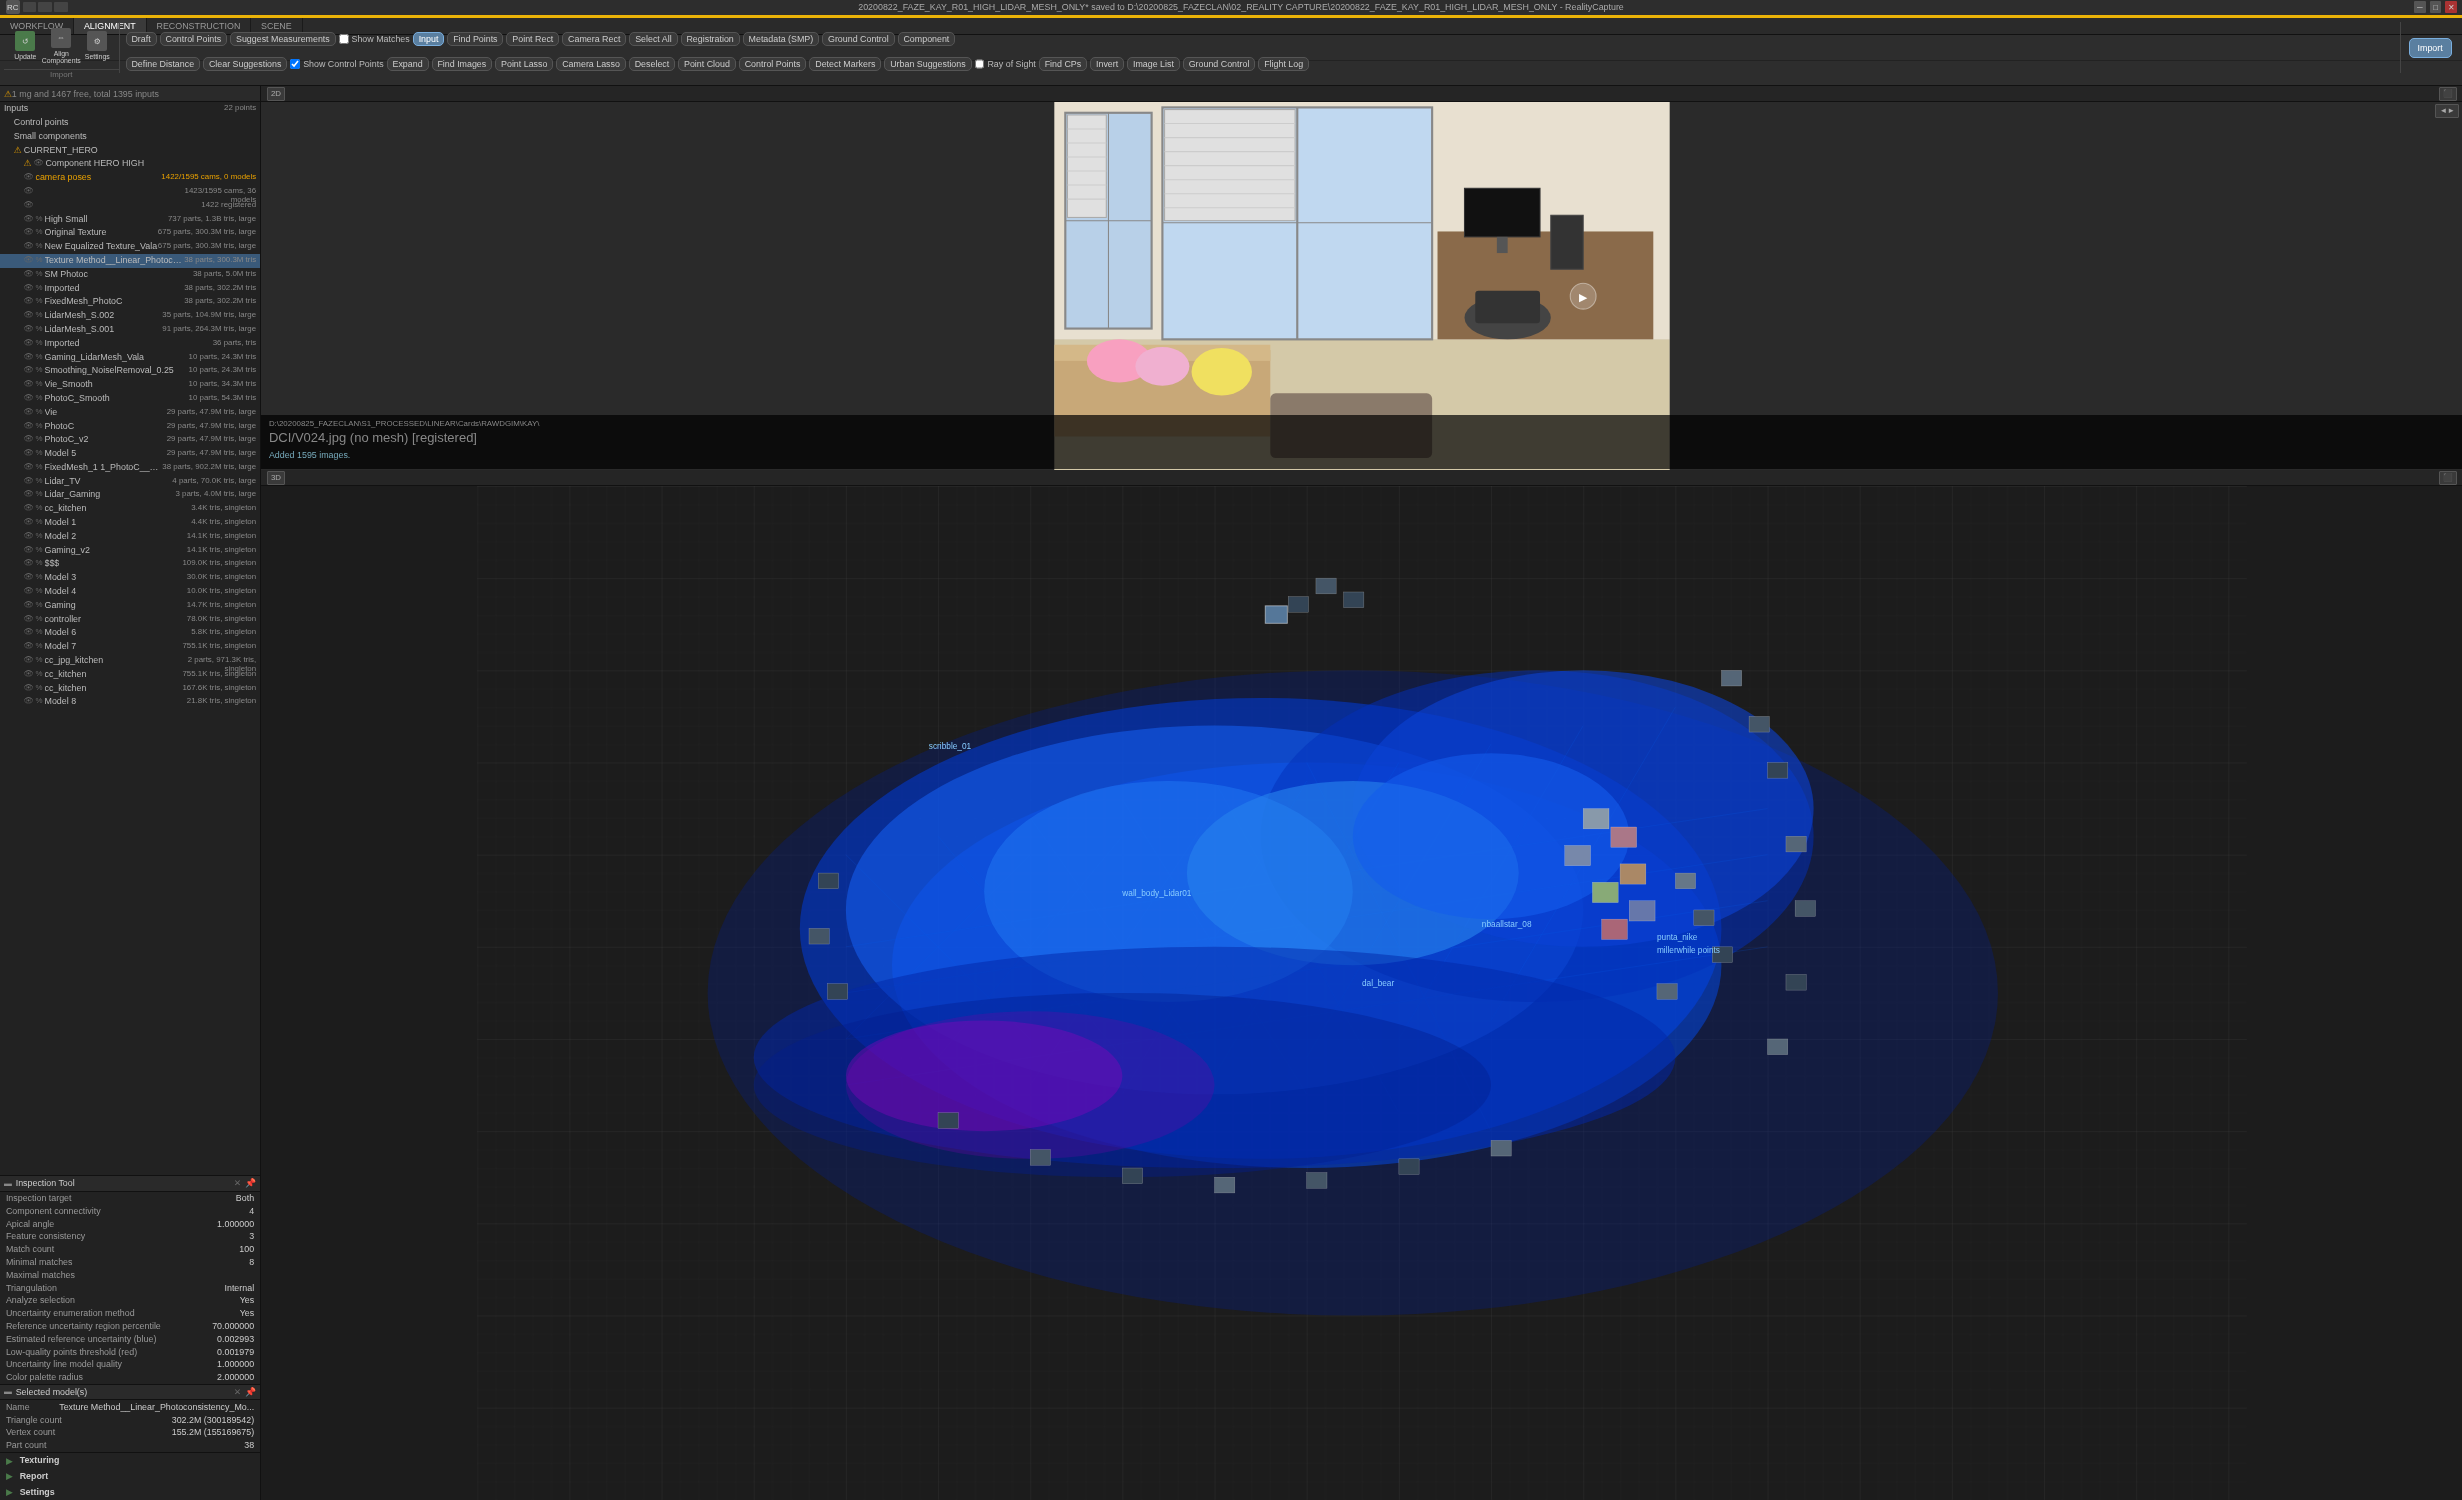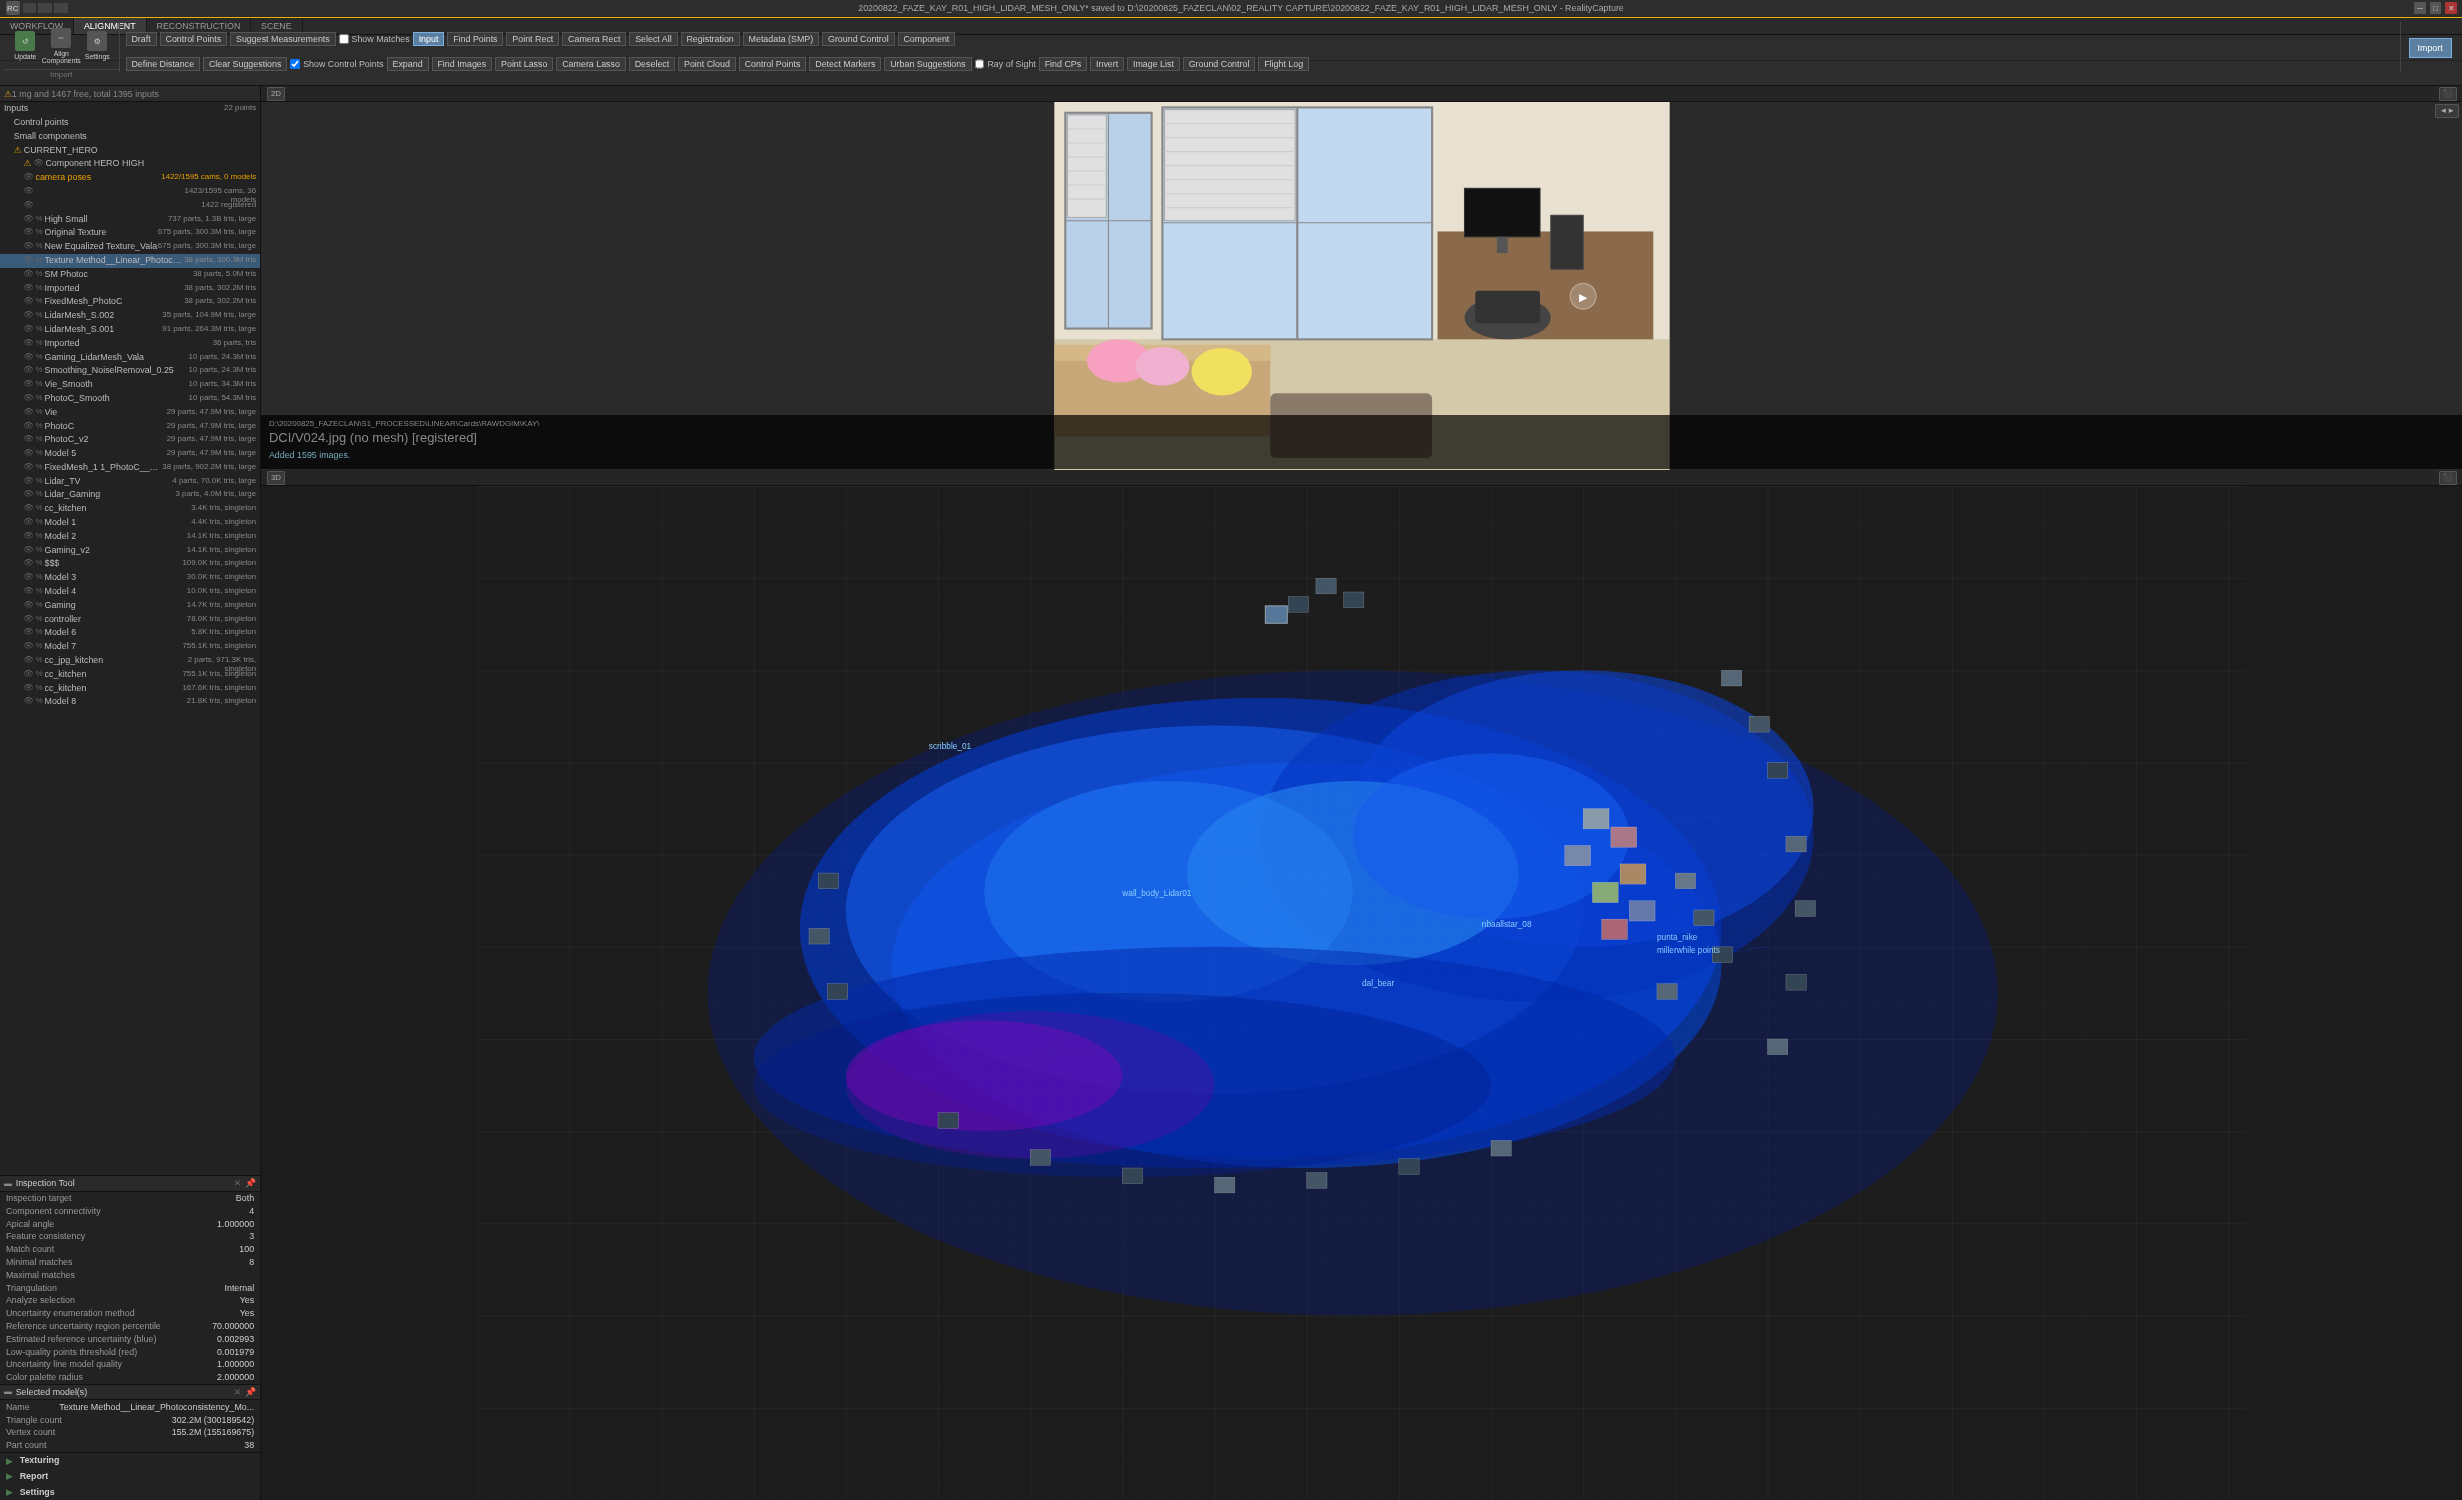--- a/index.html
+++ b/index.html
@@ -14,21 +14,21 @@
     }
 
     
     #titlebar {
       height: 17.7px;
       background: #2d2d2d;
       display: flex;
       align-items: center;
       justify-content: space-between;
       padding: 0 5.9px;
-      border-bottom: 1px solid #eab308;
+      border-bottom: 3px solid #eab308;
     }
     #titlebar .title {
       font-size: 8.9px;
       color: #aaa;
       flex: 1;
       text-align: center;
     }
     #titlebar .win-controls {
       display: flex;
       gap: 3.9px;
@@ -81,21 +81,21 @@
       gap: 2px;
       border-bottom: 1px solid #222;
     }
     .tb-btn {
       padding: 1px 4.9px;
       background: #3a3a3a;
       border: 1px solid #555;
       color: #ccc;
       font-size: 8.9px;
       cursor: pointer;
-      border-radius: 0;
+      border-radius: 5px;
       white-space: nowrap;
     }
     .tb-btn.active { background: #5a7fa0; color: #fff; border-color: #7aafdf; }
     .tb-checkbox {
       display: flex;
       align-items: center;
       gap: 3px;
       font-size: 8.9px;
       color: #bbb;
       cursor: pointer;

